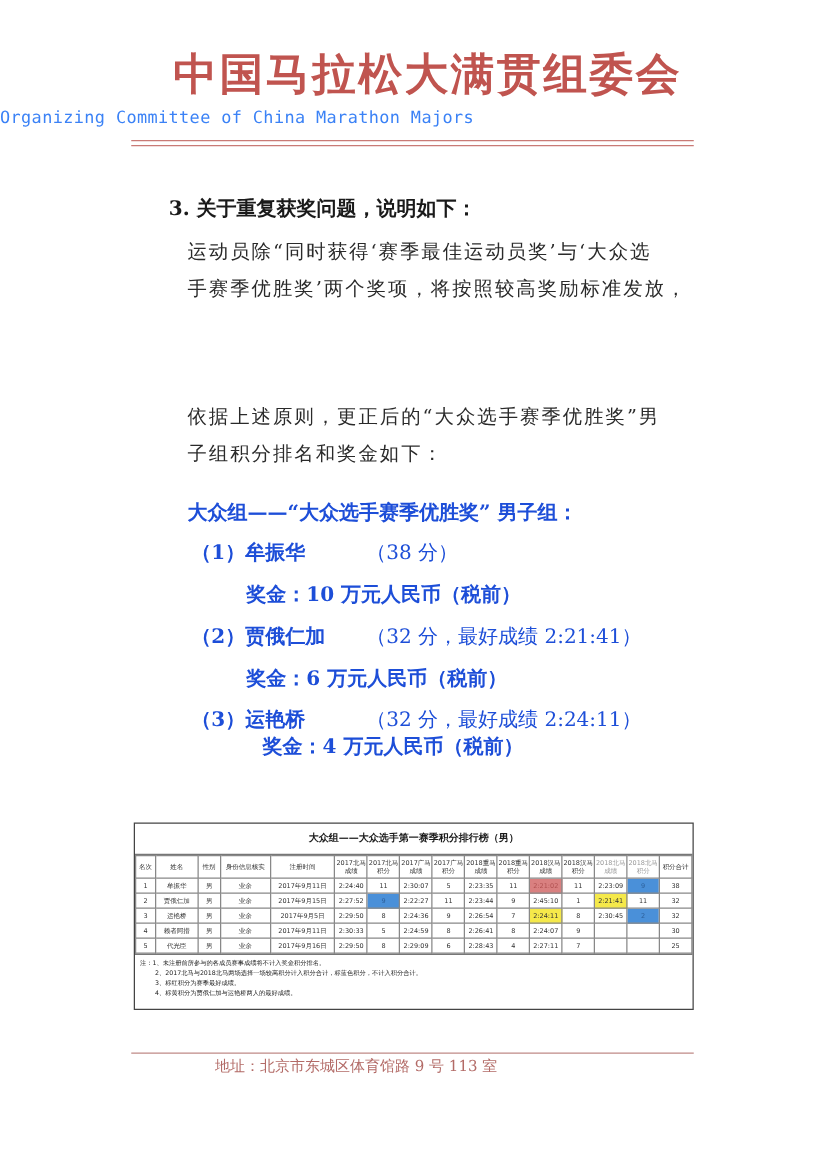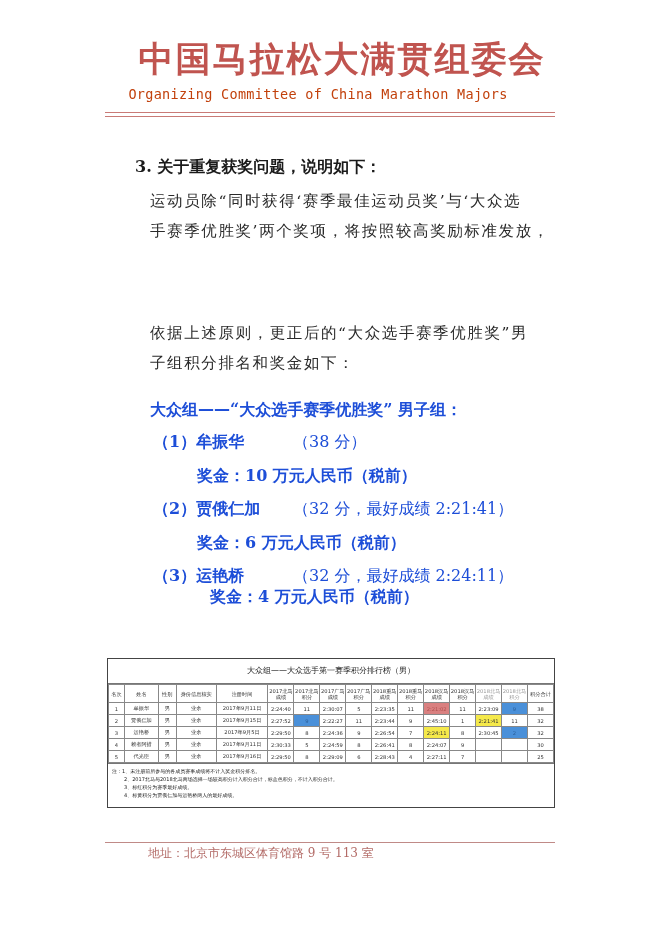--- a/index.html
+++ b/index.html
@@ -1,37 +1,37 @@
 <!DOCTYPE html>
 <html><head>
 <meta charset="utf-8">
 <style>
   html, body { margin: 0; padding: 0; background: #ffffff; }
   body { width: 660px; height: 933px; position: relative; overflow: hidden; font-family: "DejaVu Serif", "Liberation Serif", serif; color: #1a1a1a; }
   .header-title { position: absolute; top: 36px; left: 0; width: 660px; text-align: center; font-family: "DejaVu Serif", serif; font-weight: bold; font-size: 35px; letter-spacing: 2px; color: #c0544f; padding-left: 12px; }
-  .header-sub { position: absolute; top: 86px; left: 0; width: 636px; text-align: center; font-family: "DejaVu Sans Mono", "Liberation Mono", monospace; font-size: 13.5px; color: #c2410c; letter-spacing: 0.3px; }
+  .header-sub { position: absolute; top: 86px; left: 0; width: 636px; font-family: "DejaVu Sans Mono", "Liberation Mono", monospace; font-size: 13.5px; color: #3b82f6; letter-spacing: 0.3px; }
   .rule-double { position: absolute; top: 112px; left: 105px; width: 450px; height: 3px; border-top: 1.5px solid #c97a76; border-bottom: 1px solid #c97a76; }
   .section-heading { position: absolute; top: 157px; left: 135px; font-size: 16px; font-weight: bold; }
   .para { position: absolute; left: 150px; font-size: 15.5px; line-height: 30px; width: 405px; letter-spacing: 1.6px; color: #2a2a2a; }
   .line { position: absolute; font-size: 16px; color: #1d4ed8; white-space: pre; }
   .bold { font-weight: bold; }
   .table-wrap { position: absolute; top: 658px; left: 107px; width: 446px; border: 1px solid #444; background: #fff; }
-  .tbl-title { text-align: center; font-size: 8px; font-weight: normal; height: 24px; line-height: 24px; font-family: "DejaVu Sans", sans-serif; border-bottom: 1px solid #777; }
+  .tbl-title { text-align: center; font-size: 8px; font-weight: bold; height: 24px; line-height: 24px; font-family: "DejaVu Sans", sans-serif; border-bottom: 1px solid #777; }
   table { border-collapse: collapse; width: 100%; font-family: "DejaVu Sans", sans-serif; font-size: 5.2px; color: #333; }
   th, td { border: 1px solid #888; text-align: center; padding: 0; height: 11px; }
   th { font-weight: normal; height: 17px; line-height: 6px; }
   th.faded { color: #999; }
   td.blue { background: #4a90d9; color: #2c5f9a; }
   td.red { background: #d98080; color: #b05050; }
   td.yellow { background: #f5e94a; }
   .notes { font-family: "DejaVu Sans", sans-serif; font-size: 5px; padding: 3px 4px 8px 4px; border-top: 1px solid #777; line-height: 8px; color: #222; }
   .notes div { white-space: nowrap; }
   .notes .indent { padding-left: 12px; }
   .footer-rule { position: absolute; top: 842px; left: 105px; width: 450px; height: 0; border-top: 1px solid #c08a87; }
-  .footer-addr { position: absolute; top: 845px; left: 148px; font-family: "DejaVu Serif", serif; font-size: 12px; color: #b36b67; }
+  .footer-addr { position: absolute; top: 845px; left: 172px; font-family: "DejaVu Serif", serif; font-size: 12px; color: #b36b67; }
 </style>
 </head>
 <body>
 
 <div class="header-title">中国马拉松大满贯组委会</div>
 <div class="header-sub">Organizing Committee of China Marathon Majors</div>
 <div class="rule-double"></div>
 
 <div class="section-heading">3. 关于重复获奖问题，说明如下：</div>
 

